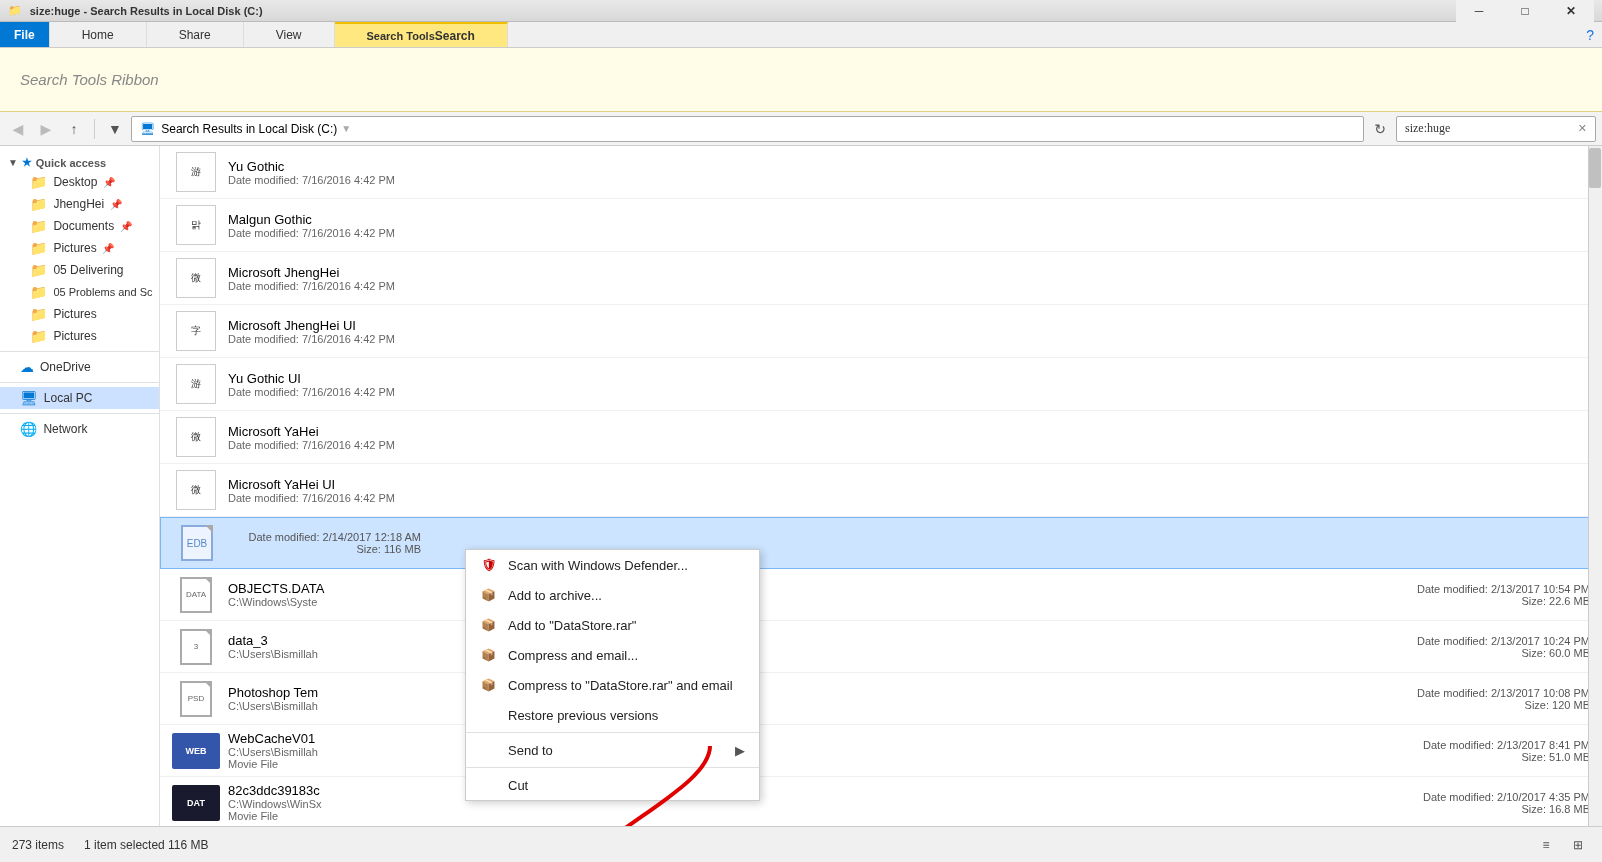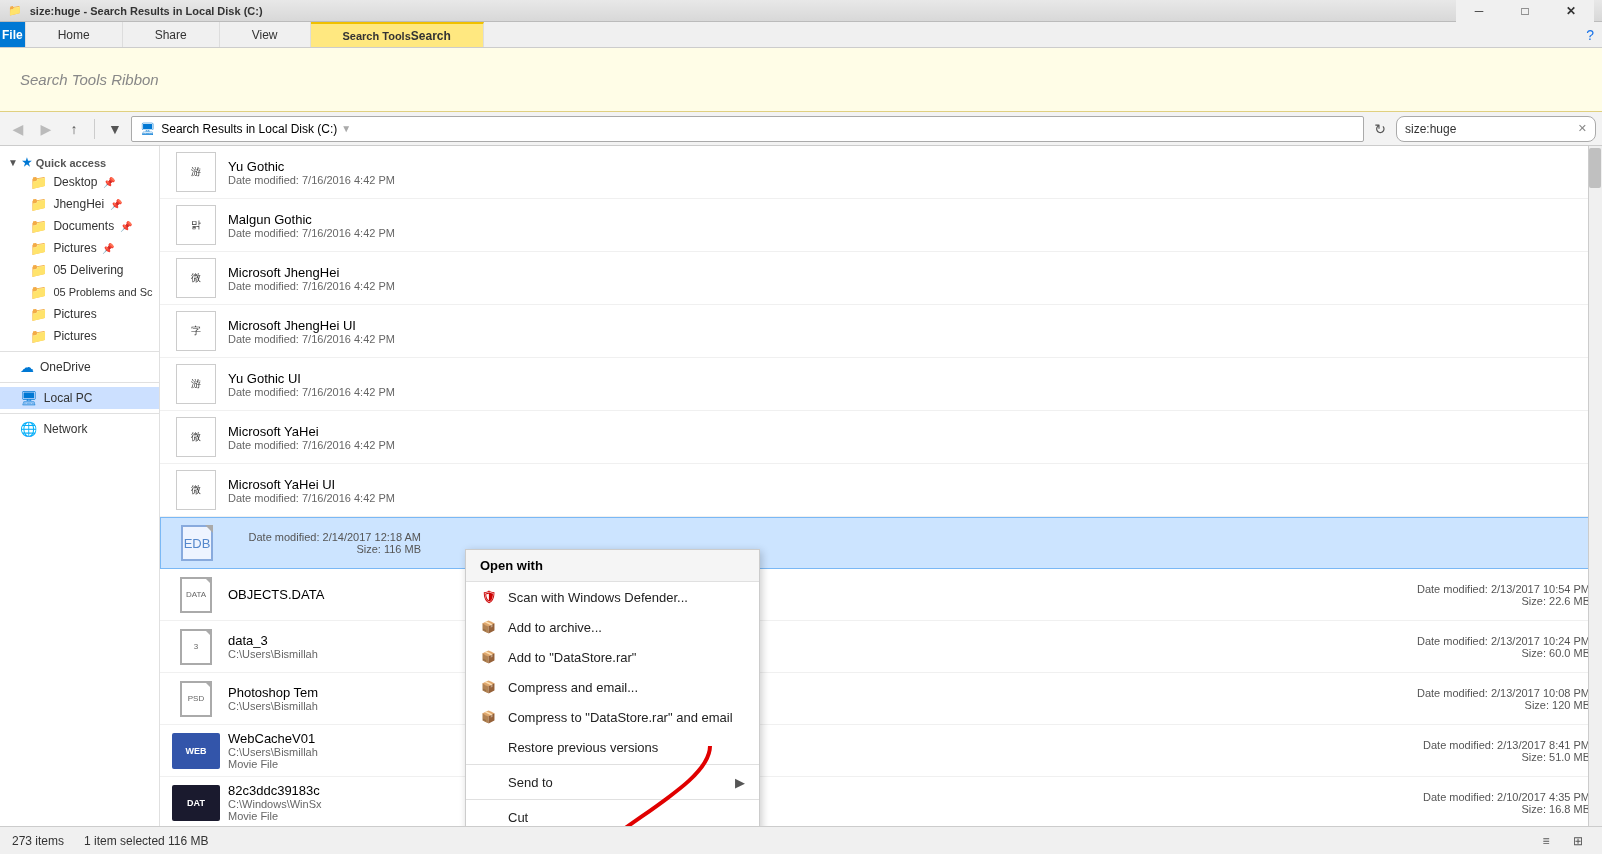--- a/index.html
+++ b/index.html
@@ -60,27 +60,28 @@
       padding: 0 8px;
       font-size: 12px;
       background: #fff;
       display: flex;
       align-items: center;
     }
     .search-box {
       width: 200px;
       height: 26px;
       border: 1px solid #aaa;
-      border-radius: 8px;
+      border-radius: 2px;
       padding: 0 8px;
       font-size: 12px;
       background: #fff;
       display: flex;
       align-items: center;
       justify-content: space-between;
+      font-family: Liberation Serif, serif;
     }
     .search-box-clear {
       color: #888;
       cursor: pointer;
       font-size: 11px;
     }
 
     
     .main-layout {
       display: flex;
@@ -206,21 +207,21 @@
       right: -2px;
       width: 0;
       height: 0;
       border-style: solid;
       border-width: 0 8px 8px 0;
       border-color: transparent #aaa transparent transparent;
     }
 
     
     .status-bar {
-      height: 28px;
+      height: 36px;
       background: #f0f0f0;
       border-top: 1px solid #ccc;
       display: flex;
       align-items: center;
       padding: 0 12px;
       font-size: 12px;
       color: #333;
       gap: 20px;
     }
     .status-right {
@@ -351,21 +352,21 @@
   <span style="margin-right:8px;">📁</span>
   <span>size:huge - Search Results in Local Disk (C:)</span>
   <div class="window-controls" style="margin-left:auto; display:flex;">
     <div class="win-btn">─</div>
     <div class="win-btn">□</div>
     <div class="win-btn close">✕</div>
   </div>
 </div>
 
 <div class="tab-bar">
-  <div class="tab" style="background:#0078d4; color:#fff; font-weight:bold; padding:0 2px;">
+  <div class="tab" style="background:#0078d4; color:#fff; font-weight:bold; padding:0 14px;">
     <span>File</span>
   </div>
   <div class="tab">
     <span>Home</span>
   </div>
   <div class="tab">
     <span>Share</span>
   </div>
   <div class="tab">
     <span>View</span>
@@ -525,37 +526,38 @@
       </div>
       <div class="file-details">
         <div class="file-name">Microsoft YaHei UI</div>
         <div class="file-path">Date modified: 7/16/2016 4:42 PM</div>
       </div>
     </div>
 
     <div class="file-item selected">
       <div class="file-icon-area">
         <div class="file-icon-generic" style="border-color:#88aadd; background:#eef4ff;">
-          <span style="font-size:13px; color:#5588cc;">EDB</span>
+          <span style="font-size:10px; color:#5588cc;">EDB</span>
         </div>
       </div>
       <div class="file-meta">
         <div>Date modified: 2/14/2017 12:18 AM</div>
         <div>Size: 116 MB</div>
       </div>
     </div>
 
     <div class="file-item">
       <div class="file-icon-area">
         <div class="file-icon-generic">
           <span style="font-size:8px; color:#666;">DATA</span>
         </div>
       </div>
       <div class="file-details">
         <div class="file-name">OBJECTS.DATA</div>
+        <div class="file-path">C:\Windows\Syste</div>
       </div>
       <div class="file-meta">
         <div>Date modified: 2/13/2017 10:54 PM</div>
         <div>Size: 22.6 MB</div>
       </div>
     </div>
 
     <div class="file-item">
       <div class="file-icon-area">
         <div class="file-icon-generic">
@@ -612,23 +614,20 @@
         <div class="file-path">C:\Windows\WinSx</div>
         <div class="file-path">Movie File</div>
       </div>
       <div class="file-meta">
         <div>Date modified: 2/10/2017 4:35 PM</div>
         <div>Size: 16.8 MB</div>
       </div>
     </div>
 
     <div class="context-menu">
-      <div class="ctx-header">
-        <span>Open with</span>
-      </div>
       <div class="ctx-item">
         <div class="ctx-item-icon">
           <span style="color:#c00; font-size:12px; font-weight:bold;">🛡</span>
         </div>
         <span>Scan with Windows Defender...</span>
       </div>
       <div class="ctx-item">
         <div class="ctx-item-icon">
           <span style="color:#c00; font-size:12px;">📦</span>
         </div>

